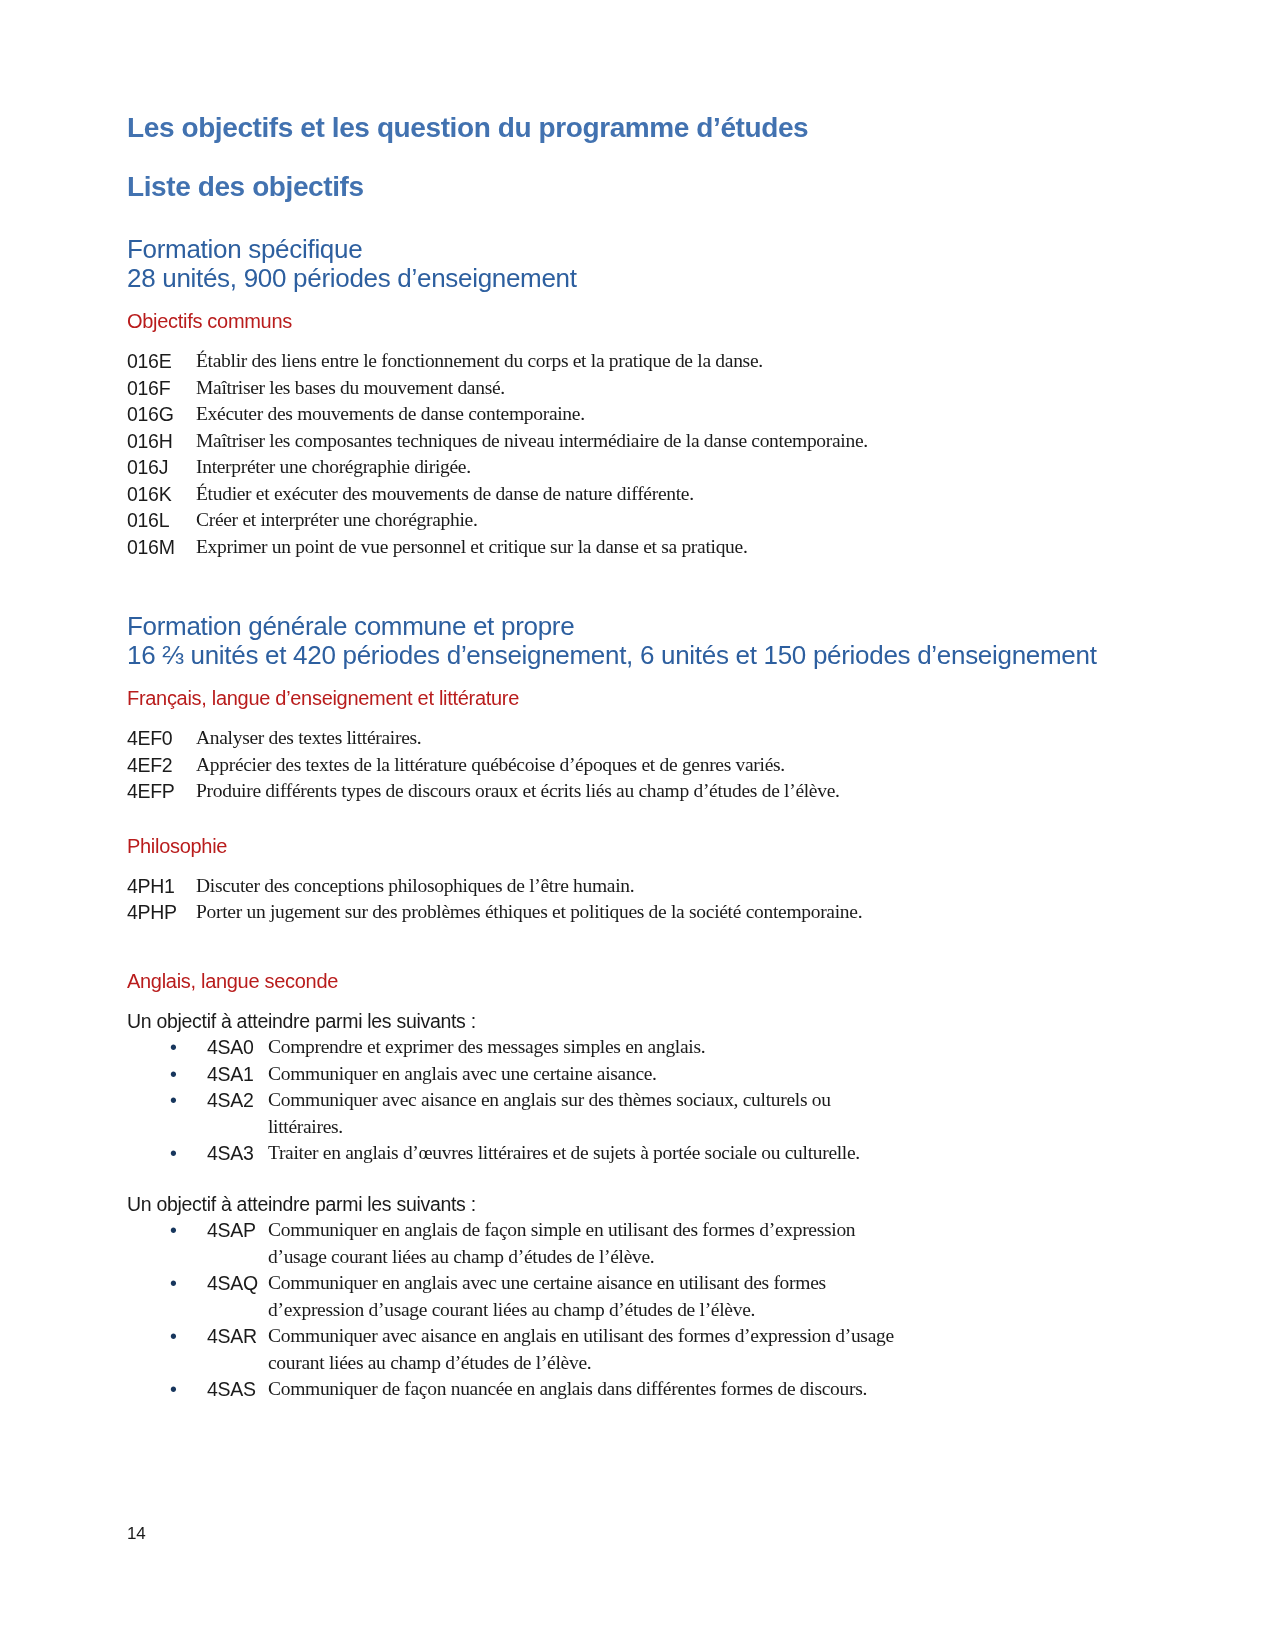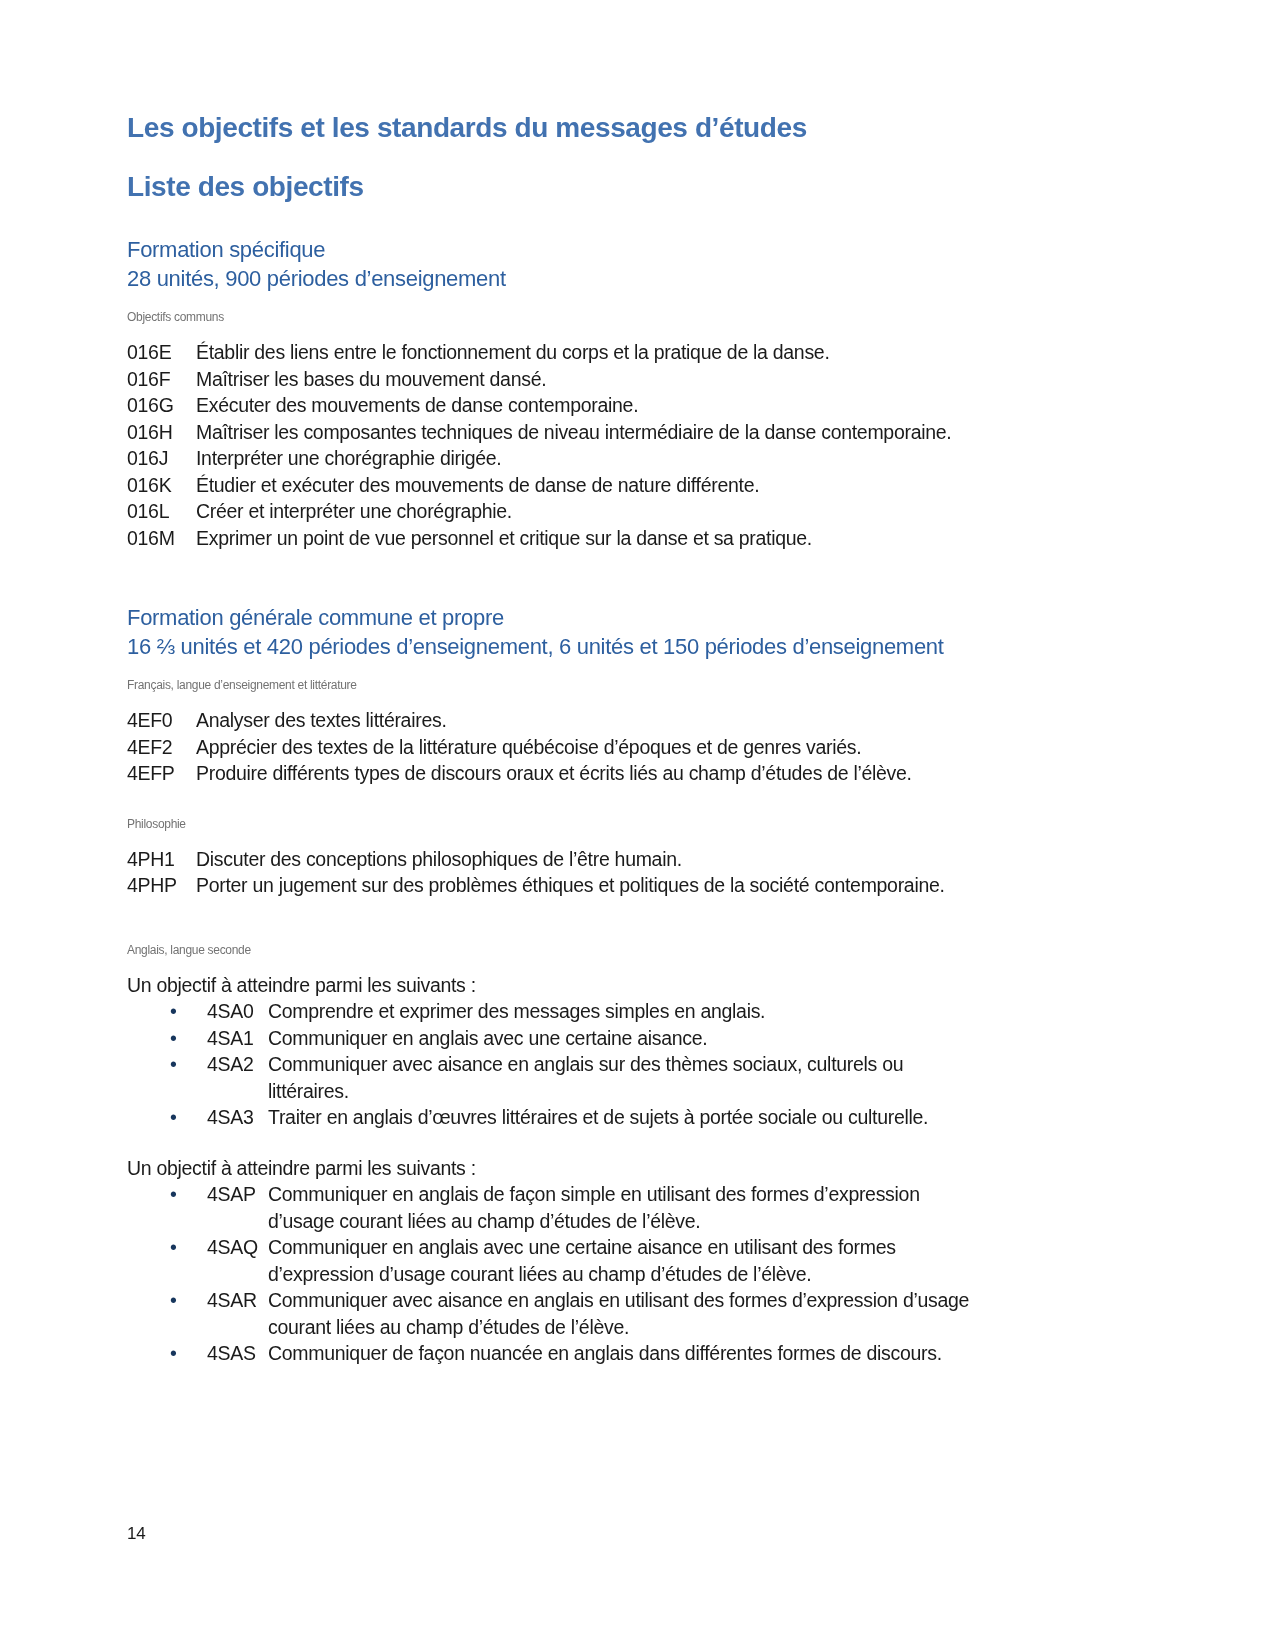--- a/index.html
+++ b/index.html
@@ -19,49 +19,49 @@
   .doc-title {
     font-size: 28px; font-weight: bold; color: #4272b0;
     margin: 0 0 27px 0; letter-spacing: -0.4px;
   }
   .doc-subtitle {
     font-size: 28px; font-weight: bold; color: #4272b0;
     margin: 0 0 32px 0; letter-spacing: -0.4px;
   }
   .sec-head { margin: 0 0 17px 0; }
   .sec-head .line {
-    font-size: 22px; color: #2d5f9f; line-height: 29px; display: block;
+    font-size: 26px; color: #2d5f9f; line-height: 29px; display: block;
   }
   .group-label {
-    font-size: 12px; color: #737373; margin: 0 0 15px 0;
+    font-size: 20px; color: #b91c1c; margin: 0 0 15px 0;
   }
   .obj-list { margin: 0 0 0 0; }
   .obj-row { display: flex; font-size: 19.5px; line-height: 26.5px; }
   .obj-code { flex: 0 0 69px; }
-  .obj-text { flex: 1; white-space: pre-line; }
+  .obj-text { flex: 1; white-space: pre-line; font-family: Liberation Serif, serif; }
   .intro-line { font-size: 19.5px; line-height: 26.5px; margin: 0; }
   .bullet-row { display: flex; font-size: 19.5px; line-height: 26.5px; padding-left: 43px; }
   .bullet { flex: 0 0 37px; color: #17365d; }
   .bullet-row .obj-code { flex: 0 0 61px; }
   .gap-lg { height: 52px; }
   .gap-md { height: 30px; }
   .gap-sm { height: 24px; }
   .gap-xs { height: 14px; }
   .footer {
     margin-top: auto;
     text-align: left; font-size: 17px; color: #1b1b1b;
     padding-bottom: 36px;
   }
 </style>
 </head>
 <body>
 
 <div class="page">
 
-  <h1 class="doc-title">Les objectifs et les standards du messages d’études</h1>
+  <h1 class="doc-title">Les objectifs et les question du programme d’études</h1>
   <h2 class="doc-subtitle">Liste des objectifs</h2>
 
   <div class="sec-head">
     <span class="line">Formation spécifique</span>
     <span class="line">28 unités, 900 périodes d’enseignement</span>
   </div>
   <div class="group-label">Objectifs communs</div>
 
   <div class="obj-list">
     <div class="obj-row">

